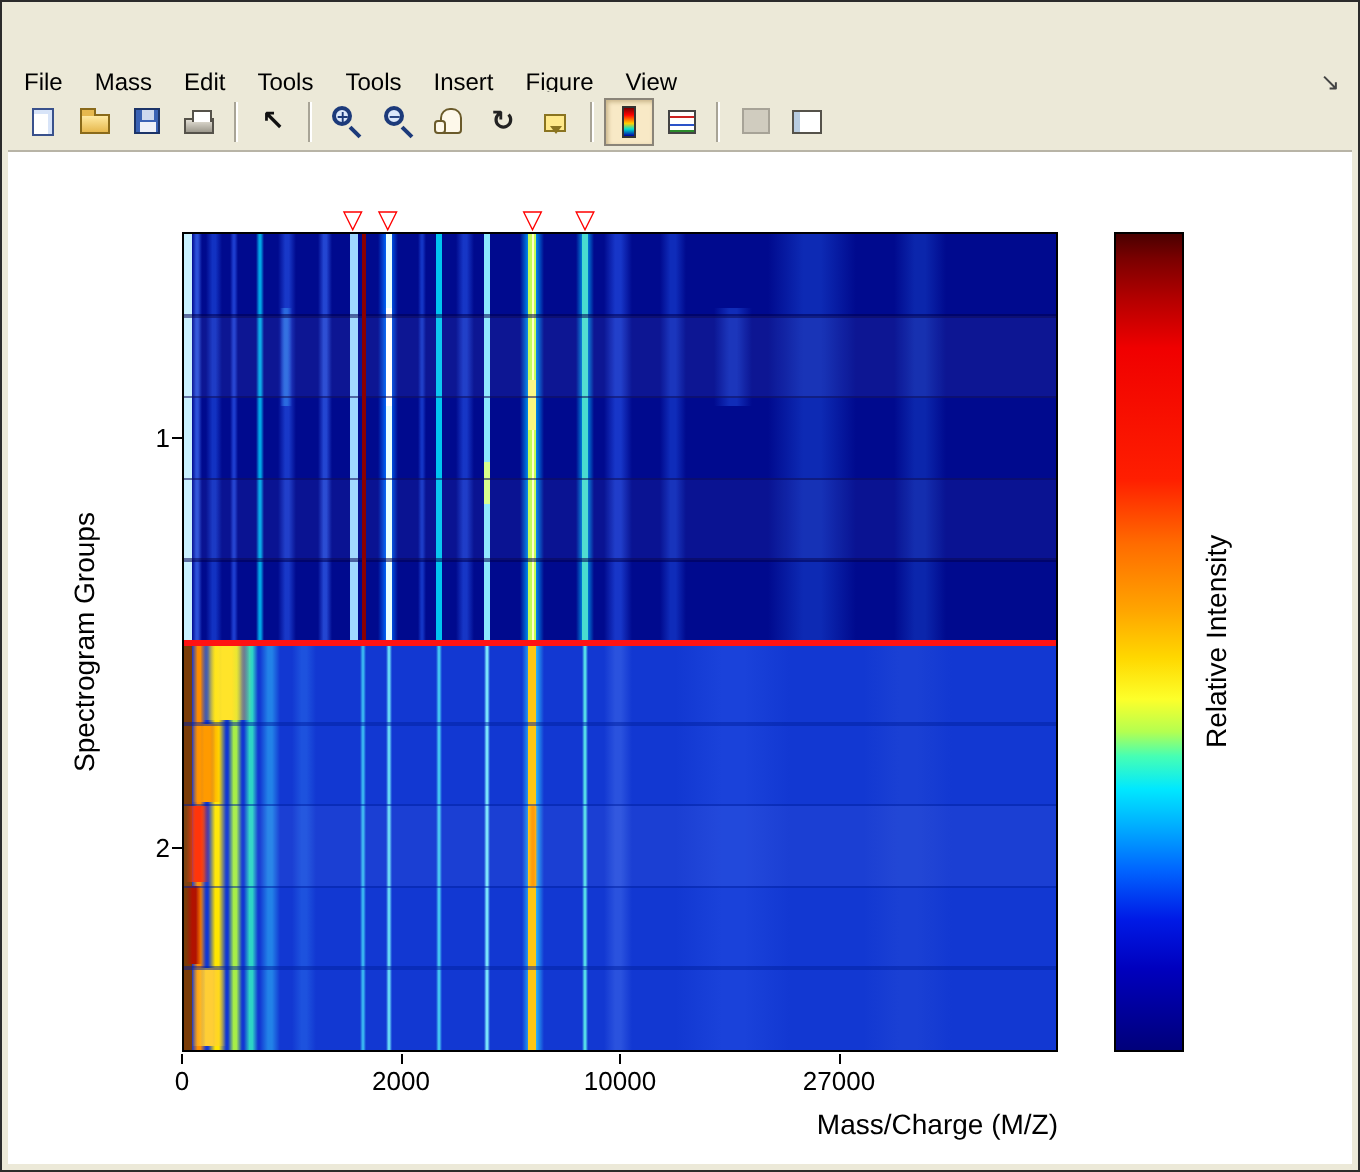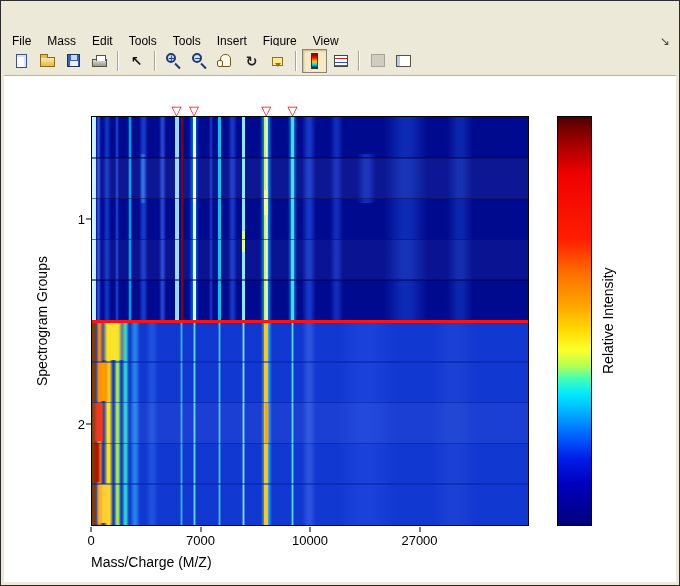--- a/index.html
+++ b/index.html
@@ -74,21 +74,21 @@
   .markers{position:absolute;left:87px;top:24px;width:438px;height:16px;}
   .tri{position:absolute;bottom:-2px;transform:translateX(-50%);font:bold 13px "DejaVu Sans",sans-serif;}
   .yticks{position:absolute;left:58px;top:40px;width:26px;height:410px;font-size:13px;color:#000;}
   .ytick{position:absolute;right:3px;transform:translateY(-50%);}
   .ymarks{position:absolute;left:82px;top:40px;width:5px;height:410px;}
   .ymark{position:absolute;right:0;width:5px;height:1px;background:#000;transform:translateY(-50%);}
   .xticks{position:absolute;left:87px;top:457px;width:438px;height:15px;font-size:13px;color:#000;}
   .xtick{position:absolute;transform:translateX(-50%);white-space:nowrap;}
   .xmarks{position:absolute;left:87px;top:451px;width:438px;height:5px;}
   .xmark{position:absolute;width:1px;height:5px;background:#000;transform:translateX(-50%);}
-  .xlabel{position:absolute;left:87px;top:478px;width:438px;text-align:left;font-size:14px;color:#000;}
+  .xlabel{position:absolute;left:87px;top:478px;width:438px;text-align:right;font-size:14px;color:#000;}
   .ylabel{position:absolute;left:30px;top:40px;width:18px;height:410px;writing-mode:vertical-rl;
           transform:rotate(180deg);text-align:center;font-size:14px;color:#000;}
   .colorbar{position:absolute;left:553px;top:40px;width:35px;height:410px;border:1px solid #000;}
   .cblabel{position:absolute;left:596px;top:40px;width:18px;height:410px;writing-mode:vertical-rl;
           transform:rotate(180deg);text-align:center;font-size:14px;color:#000;}
 </style>
 </head>
 <body>
 
 <div class="window">
@@ -250,21 +250,21 @@
     </div>
 
     <div class="xmarks" id="xmarks">
         <div class="xmark" style="left: 0%;"></div>
         <div class="xmark" style="left: 25%;"></div>
         <div class="xmark" style="left: 50%;"></div>
         <div class="xmark" style="left: 75%;"></div>
       </div>
     <div class="xticks" id="xticks">
         <span class="xtick" style="left: 0%;">0</span>
-        <span class="xtick" style="left: 25%;">7000</span>
+        <span class="xtick" style="left: 25%;">2000</span>
         <span class="xtick" style="left: 50%;">10000</span>
         <span class="xtick" style="left: 75%;">27000</span>
       </div>
     <div class="xlabel">Mass/Charge (M/Z)</div>
 
     <div class="colorbar" id="colorbar" style="background: linear-gradient(rgb(74, 0, 0) 0%, rgb(122, 0, 0) 3%, rgb(180, 0, 0) 8%, rgb(240, 0, 0) 14%, rgb(255, 30, 0) 30%, rgb(255, 108, 0) 38%, rgb(255, 164, 0) 46%, rgb(255, 216, 0) 52%, rgb(253, 255, 42) 57%, rgb(180, 255, 80) 61%, rgb(70, 255, 180) 64%, rgb(0, 232, 255) 68%, rgb(0, 168, 255) 73%, rgb(0, 100, 255) 78%, rgb(0, 26, 230) 84%, rgb(0, 0, 190) 90%, rgb(0, 0, 122) 100%);"></div>
     <div class="cblabel">Relative Intensity</div>
   </div>
 
 </div>

